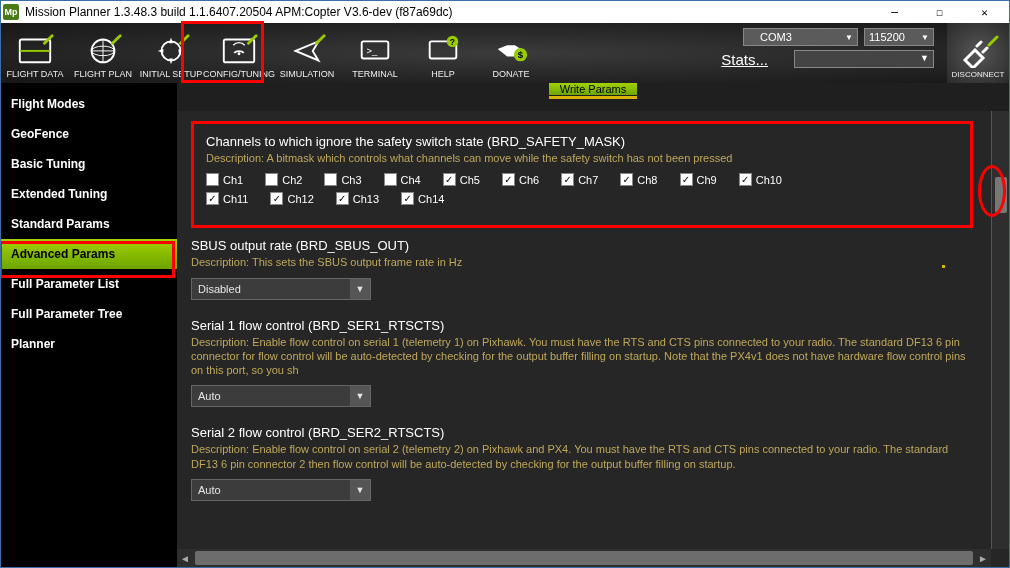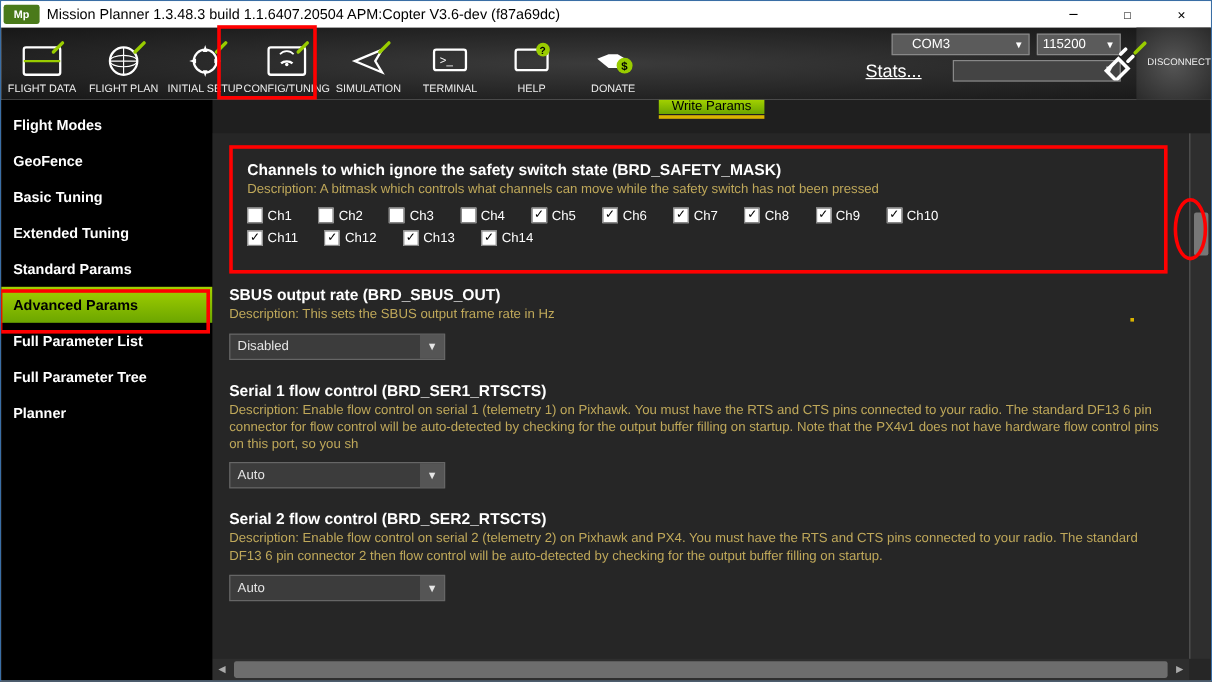--- a/index.html
+++ b/index.html
@@ -1,34 +1,34 @@
 <!DOCTYPE html>
 <html><head>
 <meta charset="utf-8">
 <style>
   * { box-sizing: border-box; margin: 0; padding: 0; }
   body { font-family: "Segoe UI", Arial, sans-serif; background: #000; width: 1010px; height: 568px; overflow: hidden; position: relative; }
   .window { width: 1010px; height: 568px; border: 1px solid #3a6ea5; background: #fff; display: flex; flex-direction: column; }
   .titlebar { height: 22px; background: #fff; display: flex; align-items: center; padding: 0 2px; font-size: 12px; color: #000; }
-  .titlebar .app-icon { width: 30px; height: 16px; background: #4a7a1a; color: #fff; font-size: 9px; font-weight: bold; display: flex; align-items: center; justify-content: center; border-radius: 2px; margin-right: 6px; }
+  .titlebar .app-icon { width: 16px; height: 16px; background: #4a7a1a; color: #fff; font-size: 9px; font-weight: bold; display: flex; align-items: center; justify-content: center; border-radius: 2px; margin-right: 6px; }
   .titlebar .title-text { flex: 1; }
   .titlebar .win-btns { display: flex; }
   .titlebar .win-btn { width: 45px; height: 20px; display: flex; align-items: center; justify-content: center; font-family: monospace; font-size: 11px; cursor: pointer; }
   .toolbar { height: 60px; background-image: radial-gradient(ellipse at center,#3b3b3b 0%, #171717 100%); display: flex; align-items: stretch; position: relative; }
   .tool-btn { width: 68px; display: flex; flex-direction: column; align-items: center; justify-content: flex-end; color: #eee; font-size: 9px; padding-bottom: 4px; cursor: pointer; text-align:center; }
   .tool-btn .ico { width: 40px; height: 36px; margin-bottom: 2px; display:flex; align-items:center; justify-content:center; }
   .tool-btn .ico svg { width: 38px; height: 32px; }
   .conn-area { position:absolute; right: 75px; top: 5px; display:flex; flex-direction:column; gap:4px; align-items:flex-end; }
   .conn-row { display:flex; gap:6px; }
   .conn-row .combo { width: 115px; }
   .conn-row .baud { width: 70px; }
   .stats-link { color:#fff; font-size:15px; text-decoration: underline; margin-right:20px; }
   .search-box { width: 140px; height:18px; background:#444; border:1px solid #888; color:#fff; font-size:11px; padding:0 4px; position:relative; }
   .search-box .chev { position:absolute; right:4px; top:2px; font-size:9px; }
-  .disconnect-btn { width: 62px; display:flex; flex-direction:row; align-items:center; justify-content:flex-end; color:#eee; font-size:8px; padding-bottom:4px; background: radial-gradient(ellipse at center,#565656 0%, #2a2a2a 100%); cursor:pointer; position:absolute; right:0; top:0; height:60px; }
+  .disconnect-btn { width: 62px; display:flex; flex-direction:column; align-items:center; justify-content:flex-end; color:#eee; font-size:8px; padding-bottom:4px; background: radial-gradient(ellipse at center,#565656 0%, #2a2a2a 100%); cursor:pointer; position:absolute; right:0; top:0; height:60px; }
   .disconnect-btn .ico svg { width:42px; height:34px; }
 
   .body-area { flex:1; display:flex; background:#1a1a1a; overflow:hidden; }
   .sidebar { width:176px; background:#000; padding:6px 0; position: relative; }
   .side-item { color:#fff; font-weight:bold; font-size:12px; padding:8px 10px; cursor:pointer; }
   .side-item.active { background: linear-gradient(#a3d100, #6ca600); color:#000; }
   .content { flex:1; background:#1f1f1f; display:flex; flex-direction:column; overflow:hidden; }
   .action-row { height:28px; display:flex; align-items:center; gap:30px; padding:0 20px;flex-direction:column; }
   .act-btn { background: linear-gradient(#a3d100, #6ca600); color:#000; border:none; width:88px; height:20px; font-size:11px; cursor:pointer; }
   .act-btn.first { position: relative; }
@@ -36,21 +36,21 @@
   .param-viewport { flex:1; position:relative; background:#262626; overflow:hidden; }
   .param-scroll { position:absolute; left:0; right:20px; top:0; bottom:18px; padding:4px 6px 4px 4px; overflow:hidden; }
   .vscroll { position:absolute; right:0; top:0; bottom:18px; width:18px; background:#2e2e2e; border-left:1px solid #555; }
   .vscroll .thumb { position:absolute; top:66px; left:3px; width:12px; height:36px; background:#777; border-radius:2px; }
   .hscroll { position:absolute; left:0; right:18px; bottom:0; height:18px; background:#2e2e2e; display:flex; align-items:center; }
   .hscroll .arrow { width:16px; text-align:center; color:#aaa; font-size:10px; }
   .hscroll .track { flex:1; height:14px; background:#6d6d6d; border-radius:2px; margin:0 2px; }
 
   .param-block { margin:6px 10px 18px 10px; color:#fff; }
   .param-block.highlighted { border: 3px solid #ff0000; padding:10px 12px 14px 12px; margin: 6px 10px 10px 10px; }
-  .param-title { font-weight:bold; font-size:13px; margin-bottom:2px; }
+  .param-title { font-weight:normal; font-size:13px; margin-bottom:2px; }
   .param-desc { color:#bfa85a; font-size:11px; margin-bottom:8px; line-height:1.3; }
   .channel-row { display:flex; gap:22px; margin:6px 0; }
   .ch-item { display:flex; align-items:center; gap:4px; color:#fff; font-size:11px; }
   .ch-item .cb { width:13px; height:13px; border:1px solid #888; background:#fff; display:flex; align-items:center; justify-content:center; font-size:10px; color:#000; line-height:1; }
   .param-select { width:180px; height:22px; background:#3c3c3c; border:1px solid #666; display:flex; align-items:center; color:#e5e5e5; font-size:11px; padding:0 6px; position:relative; cursor:pointer; }
   .param-select .dd { position:absolute; right:0; top:0; width:20px; height:100%; background:#555; display:flex; align-items:center; justify-content:center; font-size:9px; }
 
   .highlight-config { position:absolute; border: 3px solid #ff0000; pointer-events:none; }
   .highlight-side { position:absolute; border: 3px solid #ff0000; pointer-events:none; }
   .highlight-scroll { position:absolute; border: 3px solid #ff0000; border-radius: 50%; pointer-events:none; }

